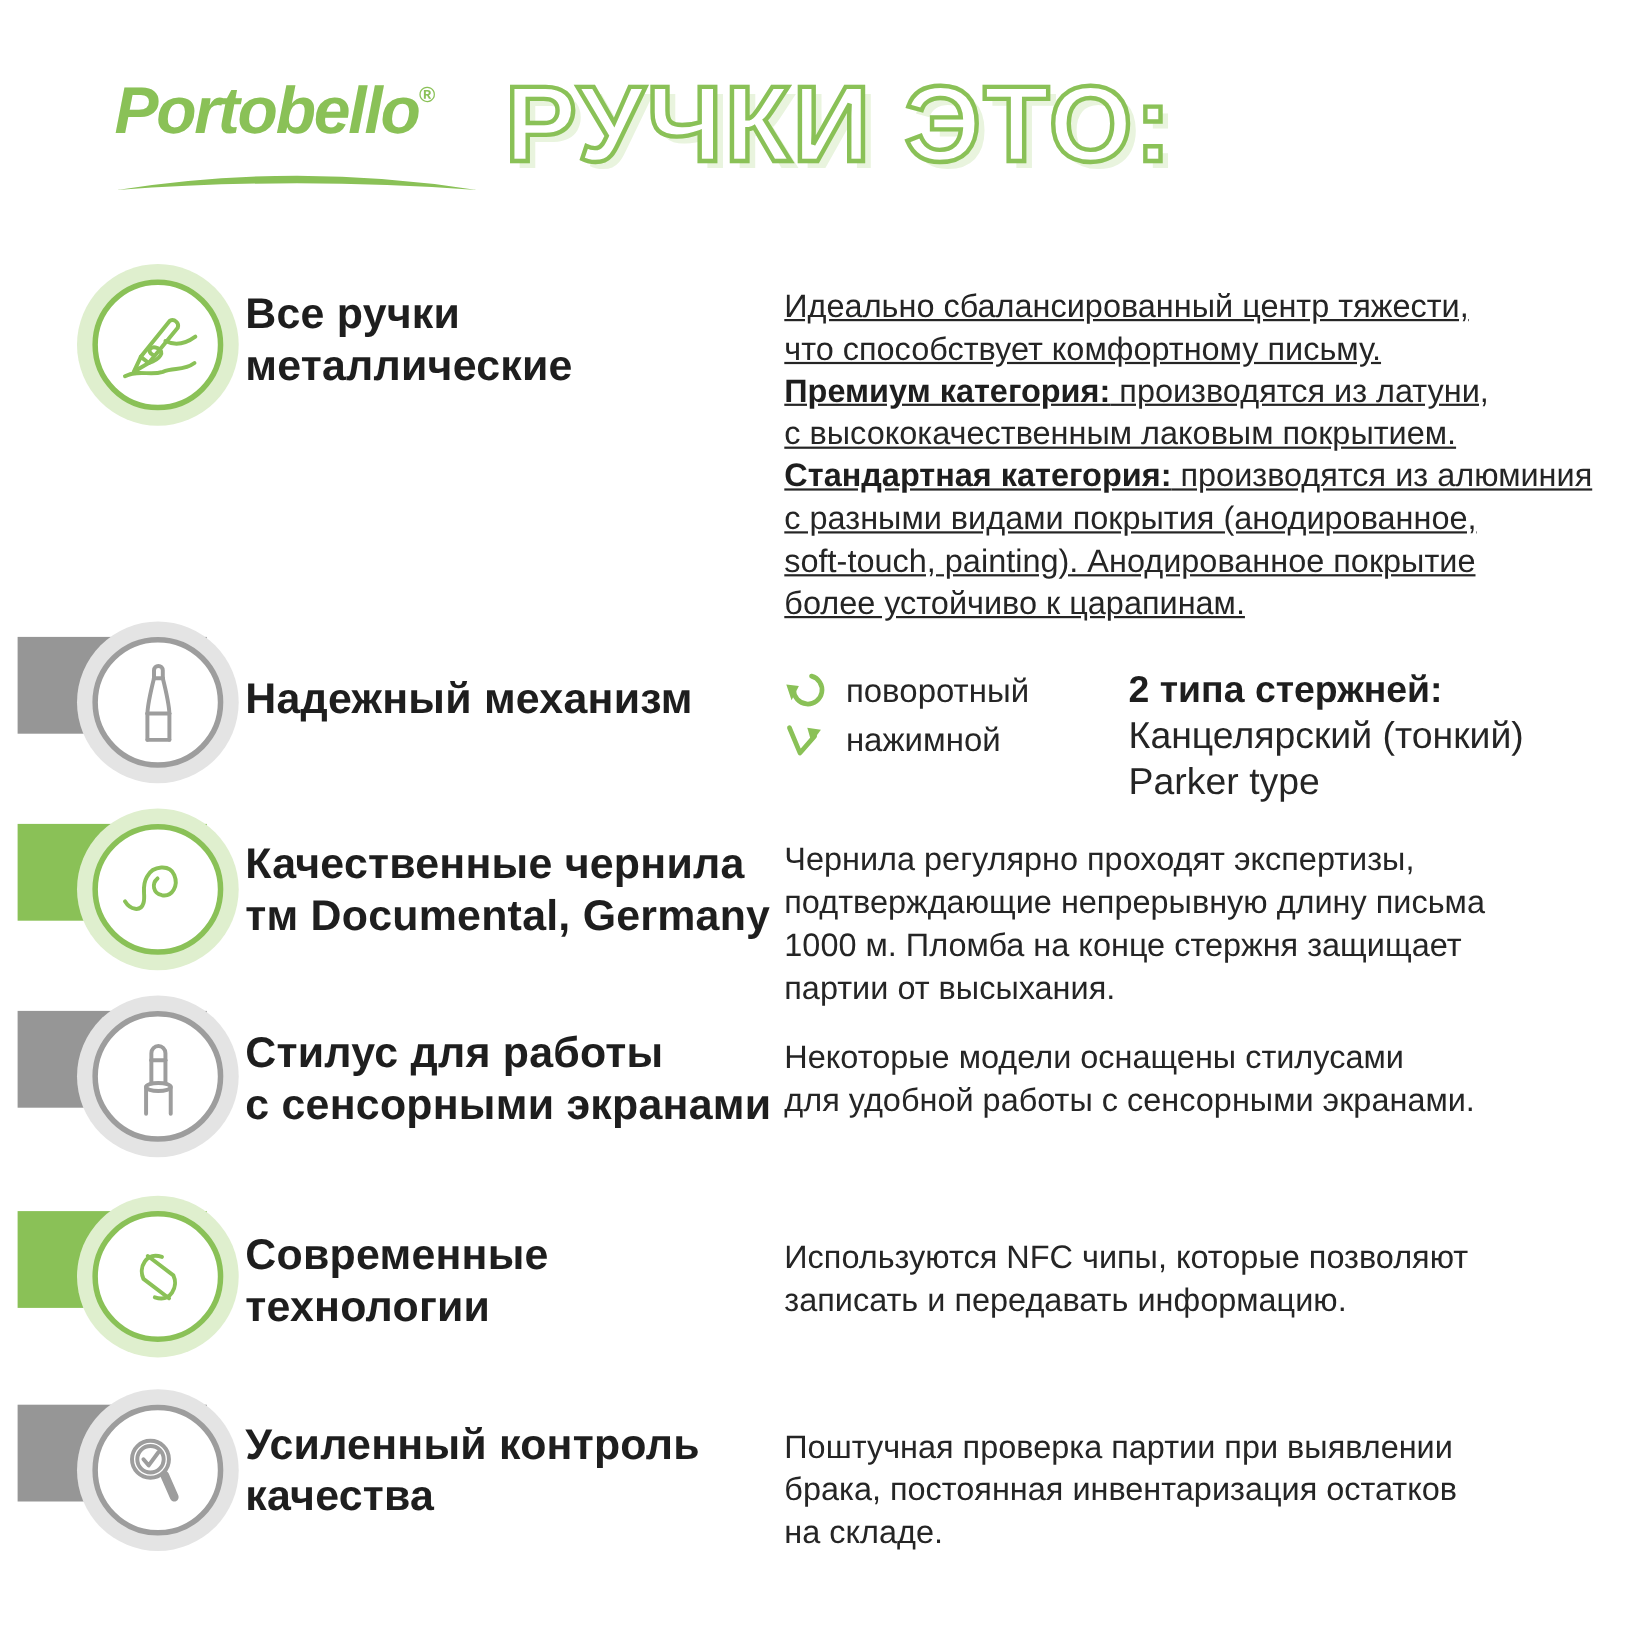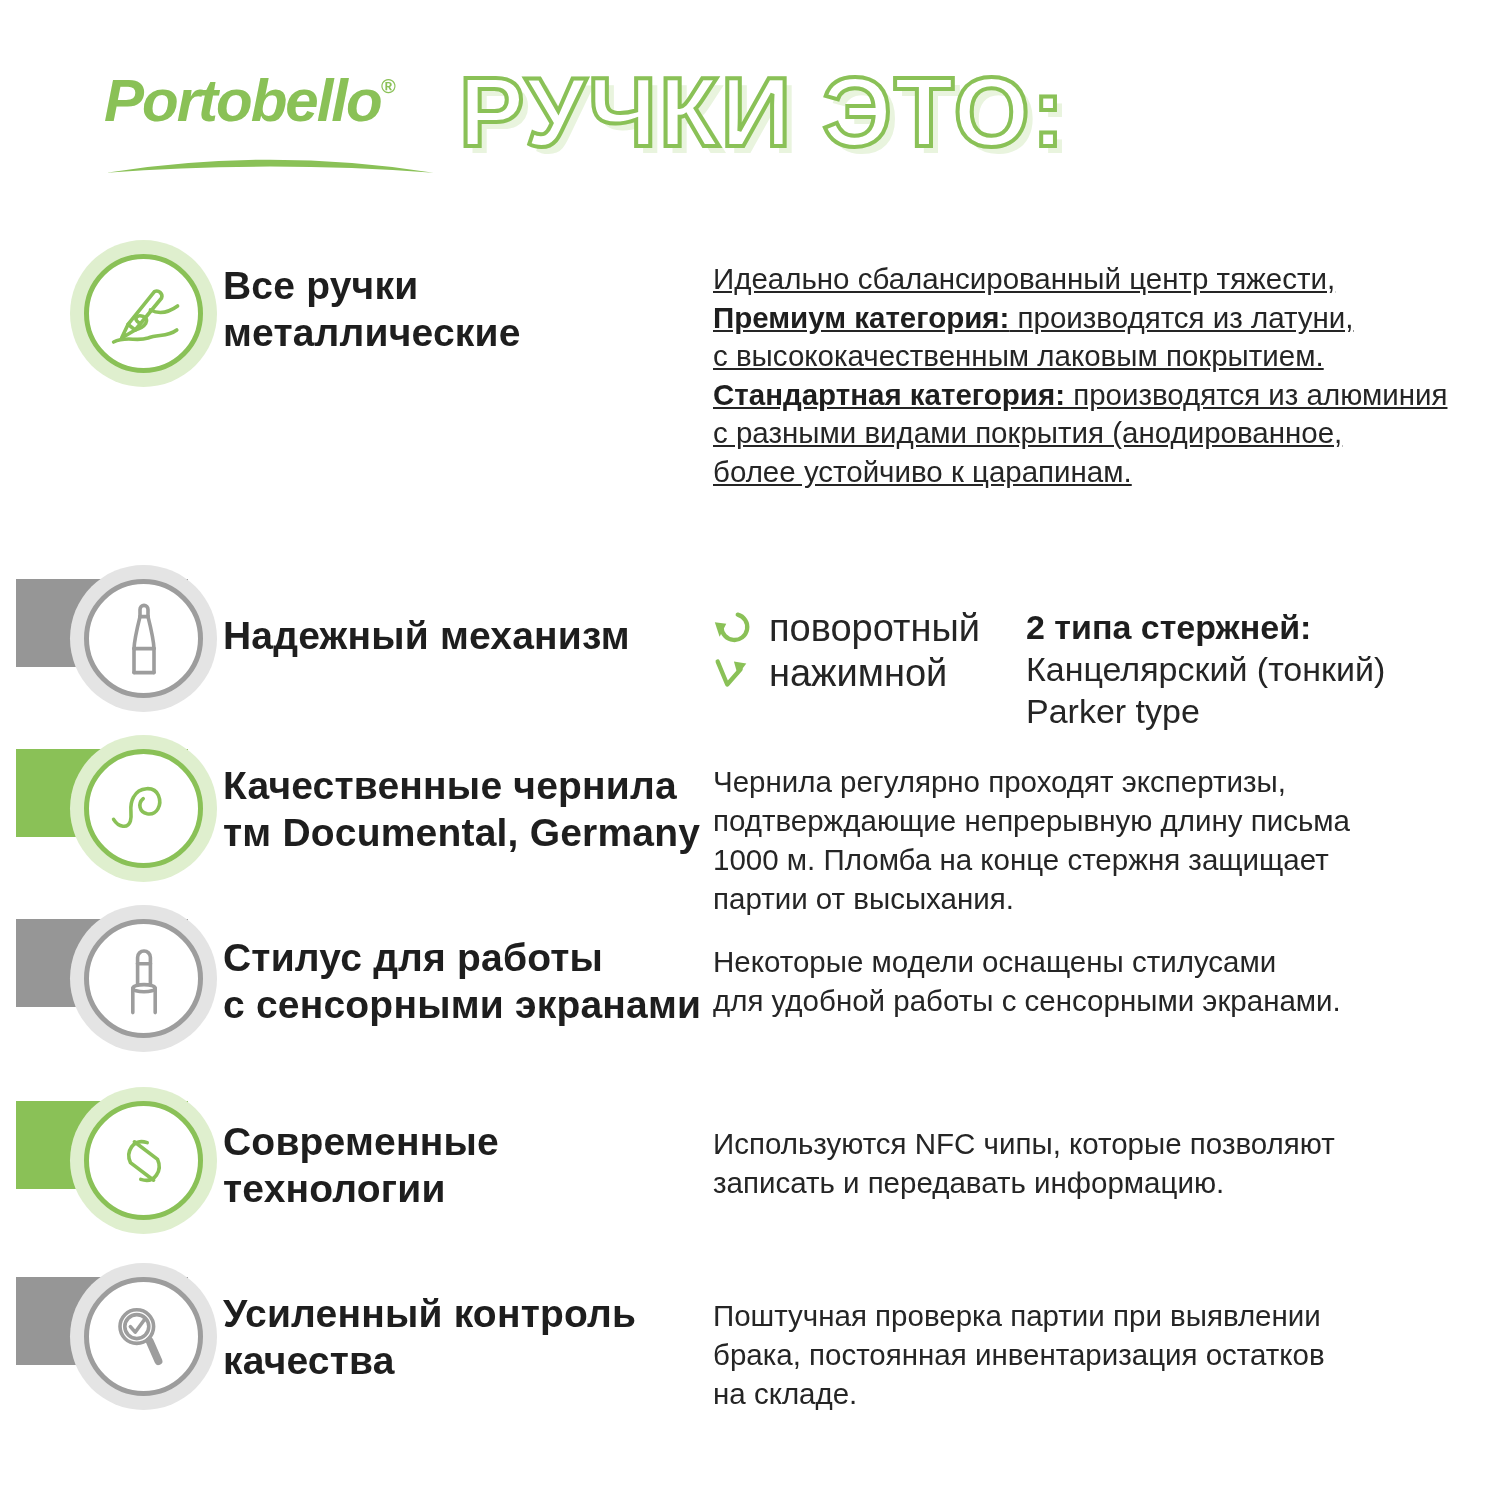--- a/index.html
+++ b/index.html
@@ -52,21 +52,21 @@
   .feature-desc b{font-weight:700;color:var(--ink);}
   .row1-desc{line-height:38.6px;}
 
   
   .mech-col{position:absolute;left:695px;z-index:3;}
   .mech-item{display:flex;align-items:center;gap:16px;height:45px;}
   .mech-item svg{flex:0 0 auto;}
   .mech-icon-stroke{fill:none;stroke:var(--green);stroke-width:4.5;
     stroke-linecap:round;stroke-linejoin:round;}
   .mech-icon-fill{fill:var(--green);stroke:none;}
-  .mech-label{font-size:38px;color:var(--body);}
+  .mech-label{font-size:30px;color:var(--body);}
   .refill-col{position:absolute;left:1010px;z-index:3;font-size:34px;line-height:42px;}
   .refill-heading{font-weight:700;color:var(--ink);}
 </style>
 </head>
 <body>
 
 <div class="stage">
 
   <div class="logo-wrap">
     <div class="logo-text"><span>Portobello</span><span class="logo-reg">®</span></div>
@@ -90,24 +90,26 @@
         </svg>
       </div>
     </div>
       </div>
     <div class="feature-title" style="top:262px;">
       <div>Все ручки</div>
       <div>металлические</div>
     </div>
     <div class="feature-desc row1-desc" style="top:260px;text-decoration:underline;">
       <div><b></b><span>Идеально сбалансированный центр тяжести,</span></div>
+      <div><b></b><span>что способствует комфортному письму.</span></div>
       <div><b>Премиум категория:</b><span> производятся из латуни,</span></div>
       <div><b></b><span>с высококачественным лаковым покрытием.</span></div>
       <div><b>Стандартная категория:</b><span> производятся из алюминия</span></div>
       <div><b></b><span>с разными видами покрытия (анодированное,</span></div>
+      <div><b></b><span>soft-touch, painting). Анодированное покрытие</span></div>
       <div><b></b><span>более устойчиво к царапинам.</span></div>
     </div>
   </div>
 
   <div>
     <div class="row-gray">
         <div class="accent-bar" style="top:579px;"></div>
     <div class="badge" style="top:565px;">
       <div class="badge-inner">
         <svg width="80" height="80" viewBox="0 0 100 100">

